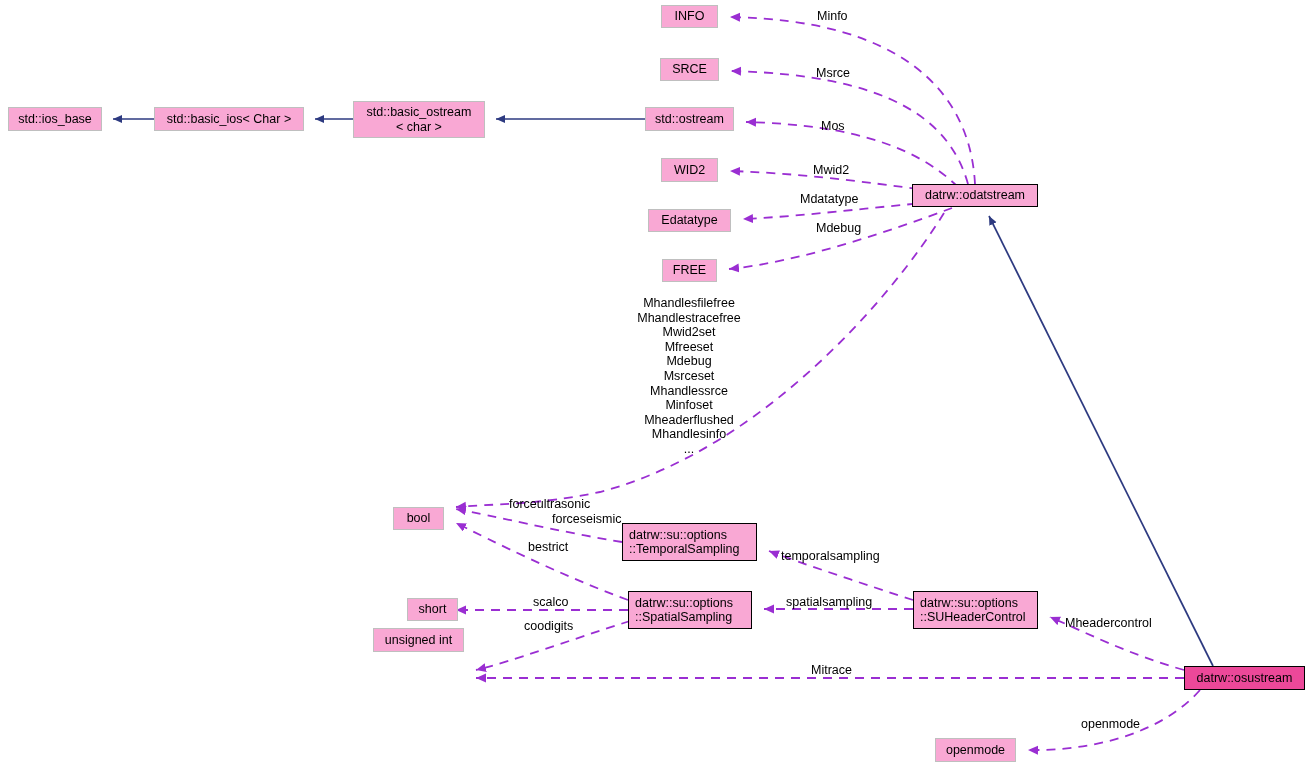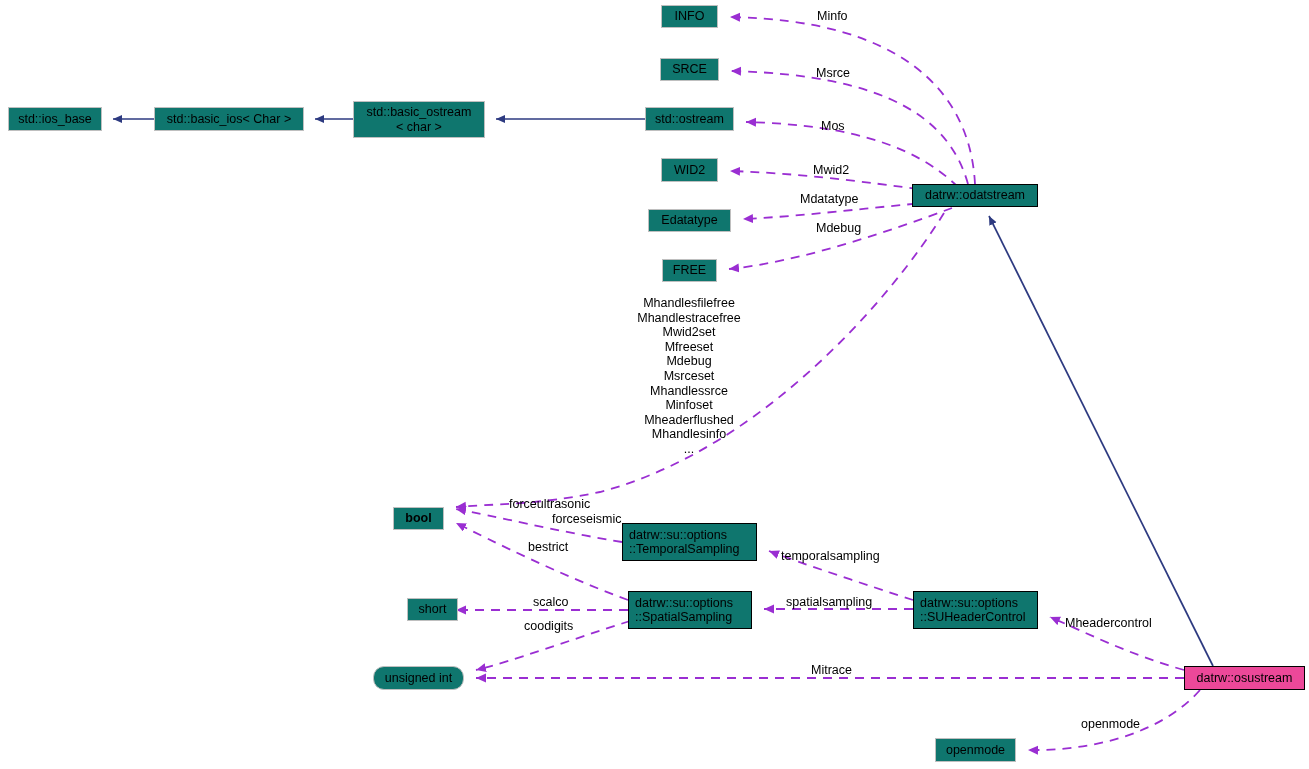--- a/index.html
+++ b/index.html
@@ -1,19 +1,19 @@
 <!DOCTYPE html>
 <html><head>
 <meta charset="utf-8">
 <style>
   html,body{margin:0;padding:0;background:#ffffff;}
   body{width:1309px;height:769px;overflow:hidden;font-family:"Liberation Sans",sans-serif;}
   #diagram{position:relative;width:1309px;height:769px;background:#fff;}
   svg{position:absolute;left:0;top:0;width:1309px;height:769px;}
-  .nodebox{position:absolute;box-sizing:border-box;background:#0f766e;display:flex;align-items:center;justify-content:center;text-align:center;line-height:1.15;color:#000;font-size:12.5px;}
+  .nodebox{position:absolute;box-sizing:border-box;background:#f9a8d4;display:flex;align-items:center;justify-content:center;text-align:center;line-height:1.15;color:#000;font-size:12.5px;}
   .nb-gray{border:1px solid #bfbfbf;}
   .nb-black{border:1.6px solid #000000;}
   .nb-hl{border:1.6px solid #000000;background:#ec4899;}
   .edgelabel{position:absolute;font-size:12.5px;color:#000;white-space:nowrap;}
   .memberlist{position:absolute;font-size:12.5px;color:#000;text-align:center;line-height:14.6px;white-space:pre;}
 </style>
 </head>
 <body>
 
 <div id="diagram">
@@ -61,23 +61,23 @@
     <span style="white-space:pre-line;">std::basic_ostream
 &lt; char &gt;</span>
   </div>
   <div class="nodebox nb-gray" style="left:645px;top:107px;width:89px;height:24px;">std::ostream</div>
   <div class="nodebox nb-gray" style="left:661px;top:5px;width:57px;height:23px;">INFO</div>
   <div class="nodebox nb-gray" style="left:660px;top:58px;width:59px;height:23px;">SRCE</div>
   <div class="nodebox nb-gray" style="left:661px;top:158px;width:57px;height:24px;">WID2</div>
   <div class="nodebox nb-gray" style="left:648px;top:209px;width:83px;height:23px;">Edatatype</div>
   <div class="nodebox nb-gray" style="left:662px;top:259px;width:55px;height:23px;">FREE</div>
   <div class="nodebox nb-black" style="left:912px;top:184px;width:126px;height:23px;">datrw::odatstream</div>
-  <div class="nodebox nb-gray" style="left:393px;top:507px;width:51px;height:23px;font-weight:bold;">bool</div>
+  <div class="nodebox nb-gray" style="left:393px;top:507px;width:51px;height:23px;">bool</div>
   <div class="nodebox nb-gray" style="left:407px;top:598px;width:51px;height:23px;">short</div>
-  <div class="nodebox nb-gray" style="left:373px;top:666px;width:91px;height:24px;border-radius:11px;">unsigned int</div>
+  <div class="nodebox nb-gray" style="left:373px;top:628px;width:91px;height:24px;">unsigned int</div>
   <div class="nodebox nb-black" style="left:622px;top:523px;width:135px;height:38px;text-align:left;justify-content:flex-start;padding-left:6px;">
     <span style="white-space:pre-line;">datrw::su::options
 ::TemporalSampling</span>
   </div>
   <div class="nodebox nb-black" style="left:628px;top:591px;width:124px;height:38px;text-align:left;justify-content:flex-start;padding-left:6px;">
     <span style="white-space:pre-line;">datrw::su::options
 ::SpatialSampling</span>
   </div>
   <div class="nodebox nb-black" style="left:913px;top:591px;width:125px;height:38px;text-align:left;justify-content:flex-start;padding-left:6px;">
     <span style="white-space:pre-line;">datrw::su::options

